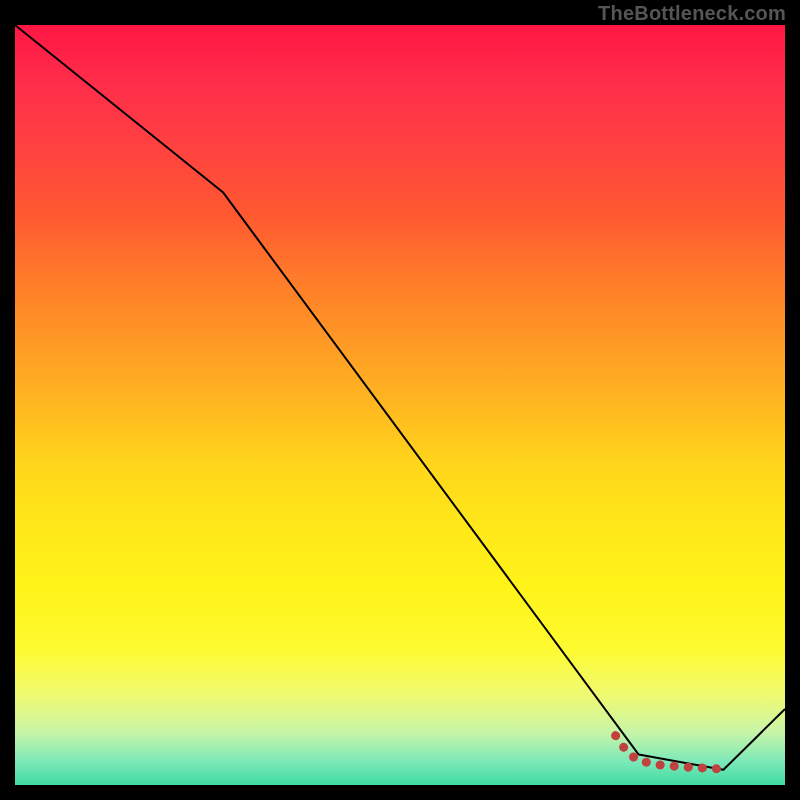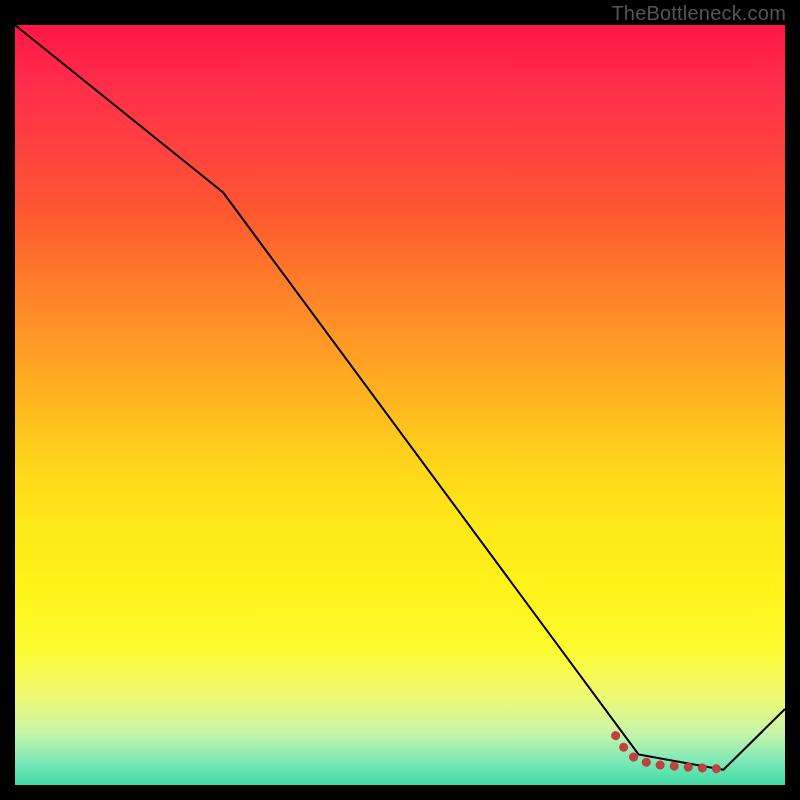--- a/index.html
+++ b/index.html
@@ -48,20 +48,21 @@
     );
   }
   .attribution {
     position: absolute;
     top: 2px;
     right: 14px;
     color: #555;
     font-family: Arial, Helvetica, sans-serif;
     font-size: 20px;
     letter-spacing: 0.2px;
+    font-weight: bold;
   }
   svg.lines {
     position: absolute;
     left: 0;
     top: 0;
     width: 100%;
     height: 100%;
     overflow: visible;
   }
 </style>

